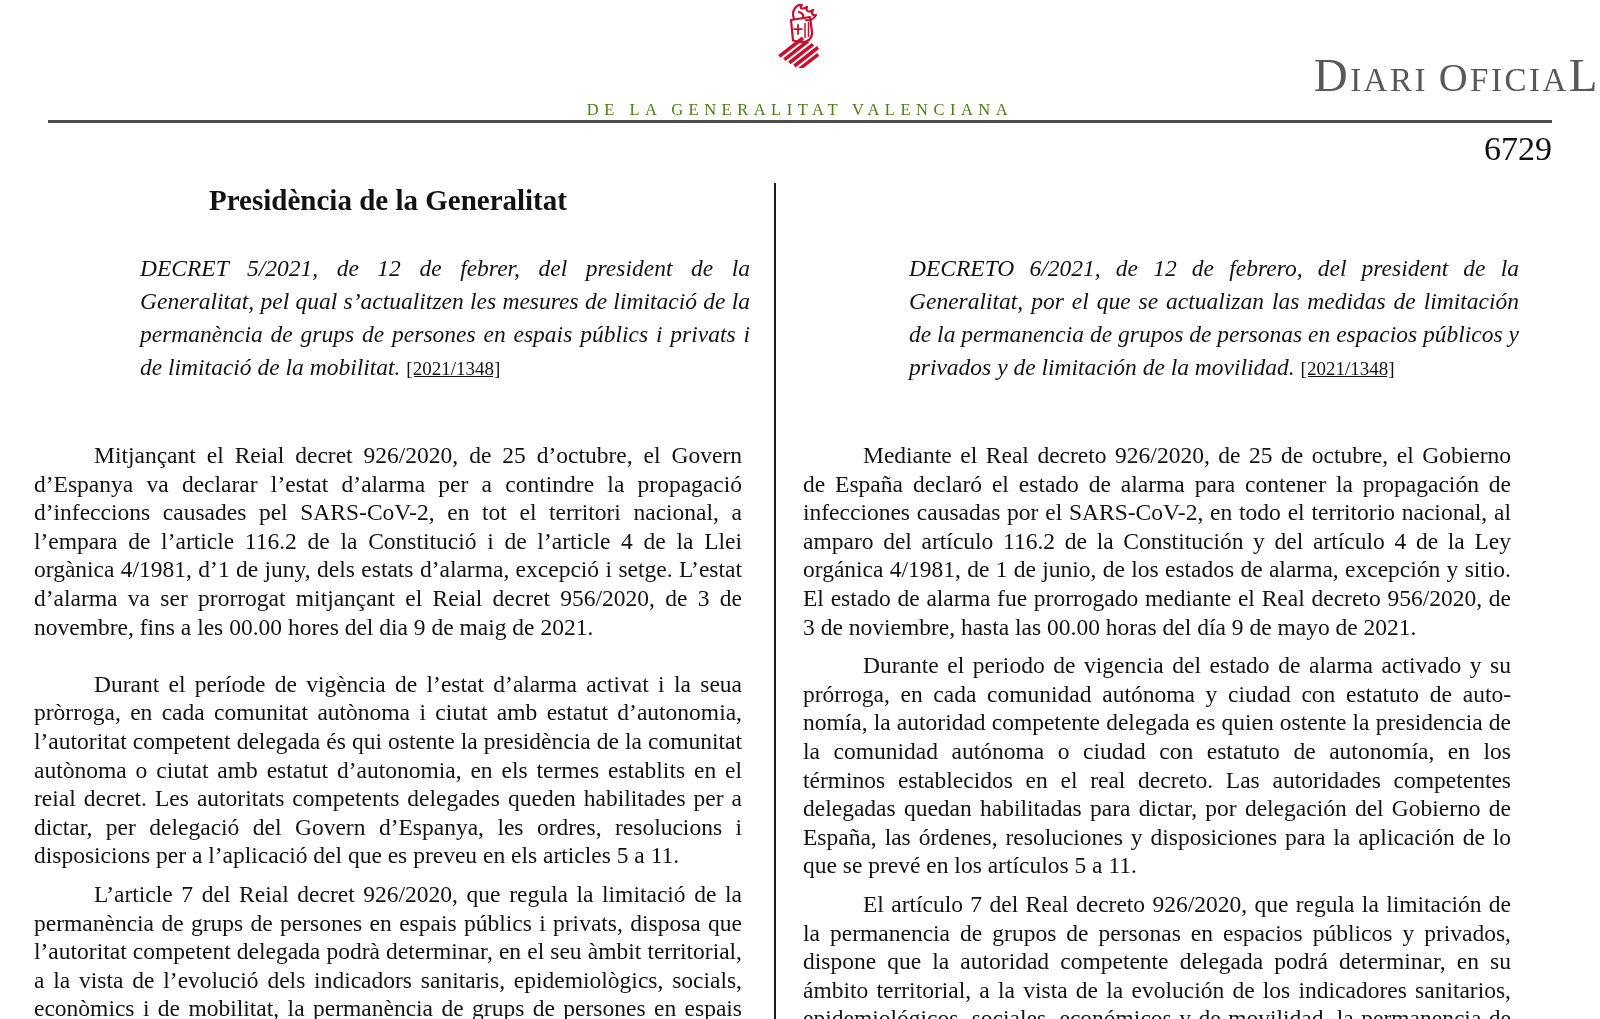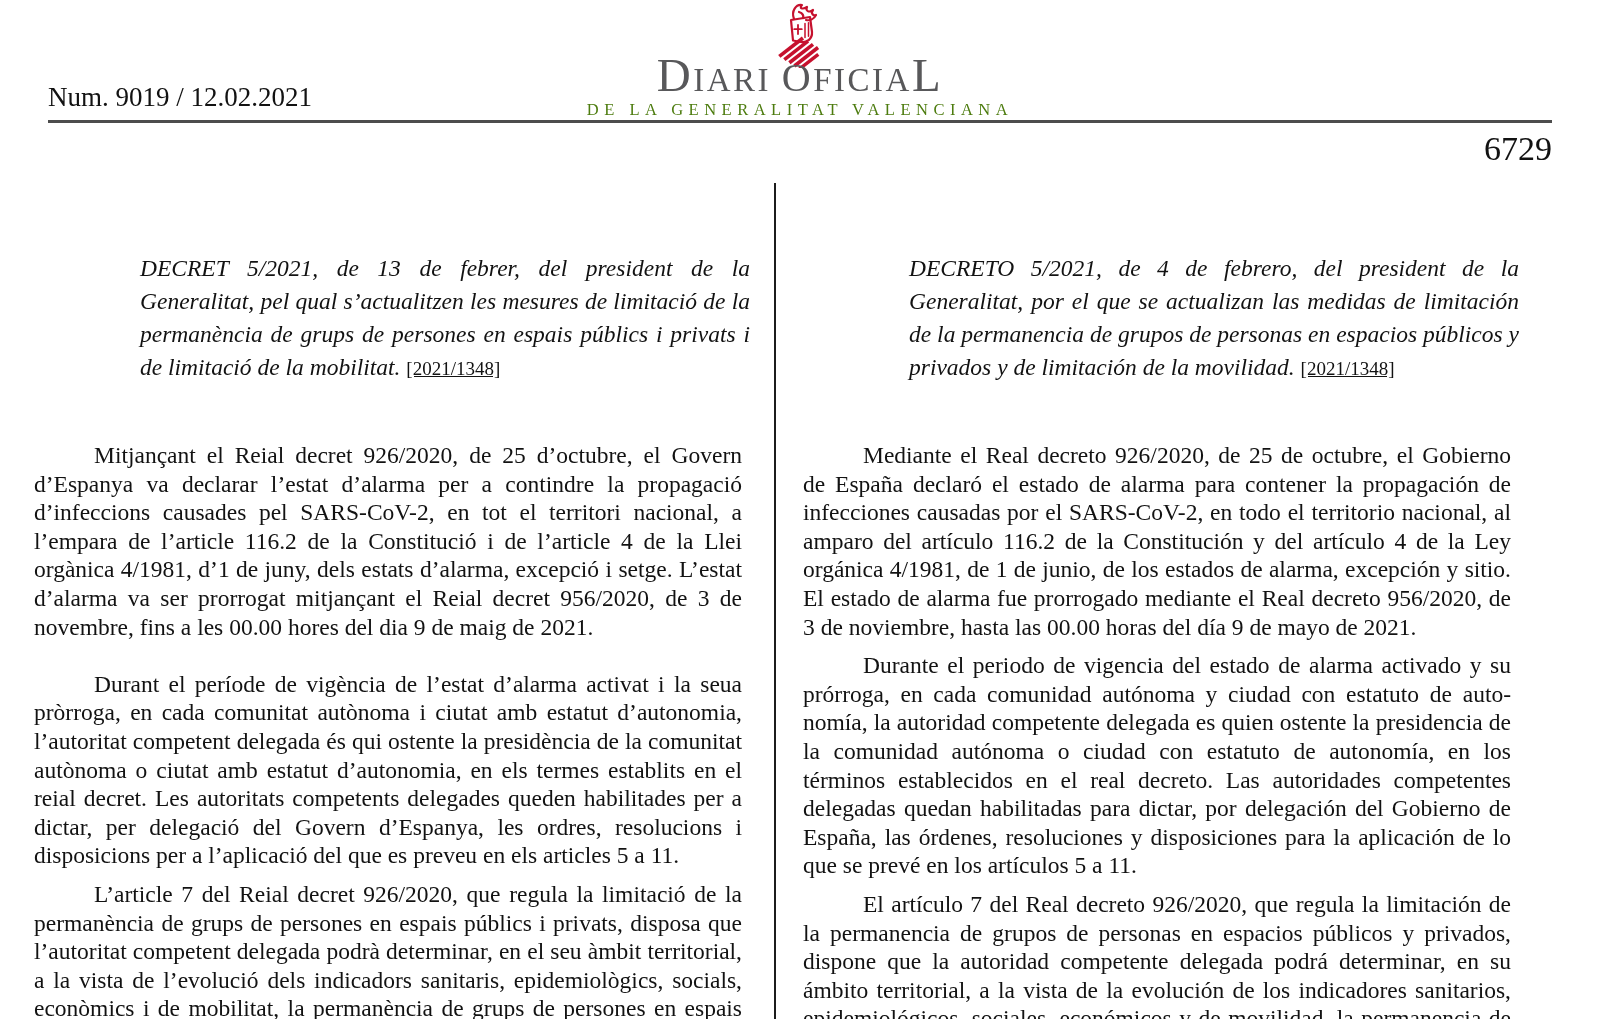--- a/index.html
+++ b/index.html
@@ -9,21 +9,21 @@
     overflow:hidden;
     background:#ffffff;
     font-family:"Liberation Serif","DejaVu Serif",serif;
     color:#121212;
   }
 
   
   .emblem{position:absolute;left:769px;top:2px;}
   .masthead-title{
     position:absolute;top:52px;left:0;width:100%;
-    text-align:center;color:#58585a;letter-spacing:2.5px;
+    text-align:right;color:#58585a;letter-spacing:2.5px;
     white-space:nowrap;line-height:1;
   }
   .mt-xl{font-size:47px;}
   .mt-md{font-size:40px;}
   .mt-sm{font-size:33px;}
   .masthead-subtitle{
     position:absolute;top:100px;left:0;width:100%;
     text-align:center;color:#4d7c0f;
     font-size:16.5px;letter-spacing:5.5px;white-space:nowrap;
   }
@@ -84,37 +84,37 @@
         <rect x="15" y="45.6" width="30" height="3.6"></rect>
         <rect x="17" y="51.2" width="30" height="3.6"></rect>
         <rect x="19" y="56.8" width="30" height="3.6"></rect>
         <rect x="21" y="62.4" width="24" height="3.4"></rect>
       </g>
     </svg>
   </div>
 
   <div class="masthead-title"><span class="mt-xl">D</span><span class="mt-sm">IARI </span><span class="mt-md">O</span><span class="mt-sm">FICIA</span><span class="mt-xl">L</span></div>
   <div class="masthead-subtitle">DE LA GENERALITAT VALENCIANA</div>
-  <div class="issue">Num. 9019 / 12.02.2021</div>
   <div class="page-number">6729</div>
   <div class="header-rule"></div>
 
   <div class="col-divider"></div>
 
   <div class="col col-left">
-    <div class="decree-summary"><em>DECRET 5/2021, de 13 de febrer, del president de la Generalitat, pel qual s’actualitzen les mesures de limitació de la permanència de grups de persones en espais públics i privats i de limitació de la mobilitat. </em><span class="ref">[2021/1348]</span></div>
+    <div class="col-heading">Presidència de la Generalitat</div>
+    <div class="decree-summary"><em>DECRET 5/2021, de 12 de febrer, del president de la Generalitat, pel qual s’actualitzen les mesures de limitació de la permanència de grups de persones en espais públics i privats i de limitació de la mobilitat. </em><span class="ref">[2021/1348]</span></div>
     <div class="column-body">
         <p class="bodypara gap">Mitjançant el Reial decret 926/2020, de 25 d’octubre, el Govern d’Espanya va declarar l’estat d’alarma per a contindre la propagació d’infeccions causades pel SARS-CoV-2, en tot el territori nacional, a l’empara de l’article 116.2 de la Constitució i de l’article 4 de la Llei orgànica 4/1981, d’1 de juny, dels estats d’alarma, excepció i setge. L’estat d’alarma va ser prorrogat mitjançant el Reial decret 956/2020, de 3 de novembre, fins a les 00.00 hores del dia 9 de maig de 2021.</p>
         <p class="bodypara">Durant el període de vigència de l’estat d’alarma activat i la seua pròrroga, en cada comunitat autònoma i ciutat amb estatut d’autono­mia, l’autoritat competent delegada és qui ostente la presidència de la comunitat autònoma o ciutat amb estatut d’autonomia, en els termes establits en el reial decret. Les autoritats competents delegades queden habilitades per a dictar, per delegació del Govern d’Espanya, les ordres, resolucions i disposicions per a l’aplicació del que es preveu en els articles 5 a 11.</p>
         <p class="bodypara">L’article 7 del Reial decret 926/2020, que regula la limitació de la permanència de grups de persones en espais públics i privats, disposa que l’autoritat competent delegada podrà determinar, en el seu àmbit territorial, a la vista de l’evolució dels indicadors sanitaris, epidemio­lògics, socials, econòmics i de mobilitat, la permanència de grups de persones en espais públics i privats.</p>
       </div>
   </div>
 
   <div class="col col-right">
-    <div class="decree-summary"><em>DECRETO 5/2021, de 4 de febrero, del president de la Generalitat, por el que se actualizan las medidas de limi­tación de la permanencia de grupos de personas en espa­cios públicos y privados y de limitación de la movilidad. </em><span class="ref">[2021/1348]</span></div>
+    <div class="decree-summary"><em>DECRETO 6/2021, de 12 de febrero, del president de la Generalitat, por el que se actualizan las medidas de limi­tación de la permanencia de grupos de personas en espa­cios públicos y privados y de limitación de la movilidad. </em><span class="ref">[2021/1348]</span></div>
     <div class="column-body">
         <p class="bodypara">Mediante el Real decreto 926/2020, de 25 de octubre, el Gobierno de España declaró el estado de alarma para contener la propagación de infecciones causadas por el SARS-CoV-2, en todo el territorio nacional, al amparo del artículo 116.2 de la Constitución y del artículo 4 de la Ley orgánica 4/1981, de 1 de junio, de los estados de alarma, excepción y sitio. El estado de alarma fue prorrogado mediante el Real decreto 956/2020, de 3 de noviembre, hasta las 00.00 horas del día 9 de mayo de 2021.</p>
         <p class="bodypara">Durante el periodo de vigencia del estado de alarma activado y su prórroga, en cada comunidad autónoma y ciudad con estatuto de auto­nomía, la autoridad competente delegada es quien ostente la presidencia de la comunidad autónoma o ciudad con estatuto de autonomía, en los términos establecidos en el real decreto. Las autoridades competentes delegadas quedan habilitadas para dictar, por delegación del Gobierno de España, las órdenes, resoluciones y disposiciones para la aplicación de lo que se prevé en los artículos 5 a 11.</p>
         <p class="bodypara">El artículo 7 del Real decreto 926/2020, que regula la limitación de la permanencia de grupos de personas en espacios públicos y privados, dispone que la autoridad competente delegada podrá determinar, en su ámbito territorial, a la vista de la evolución de los indicadores sanitarios, epidemiológicos, sociales, económicos y de movilidad, la permanencia de grupos de personas en espacios públicos y privados.</p>
       </div>
   </div>
 
 </div>
 
 </body></html>

